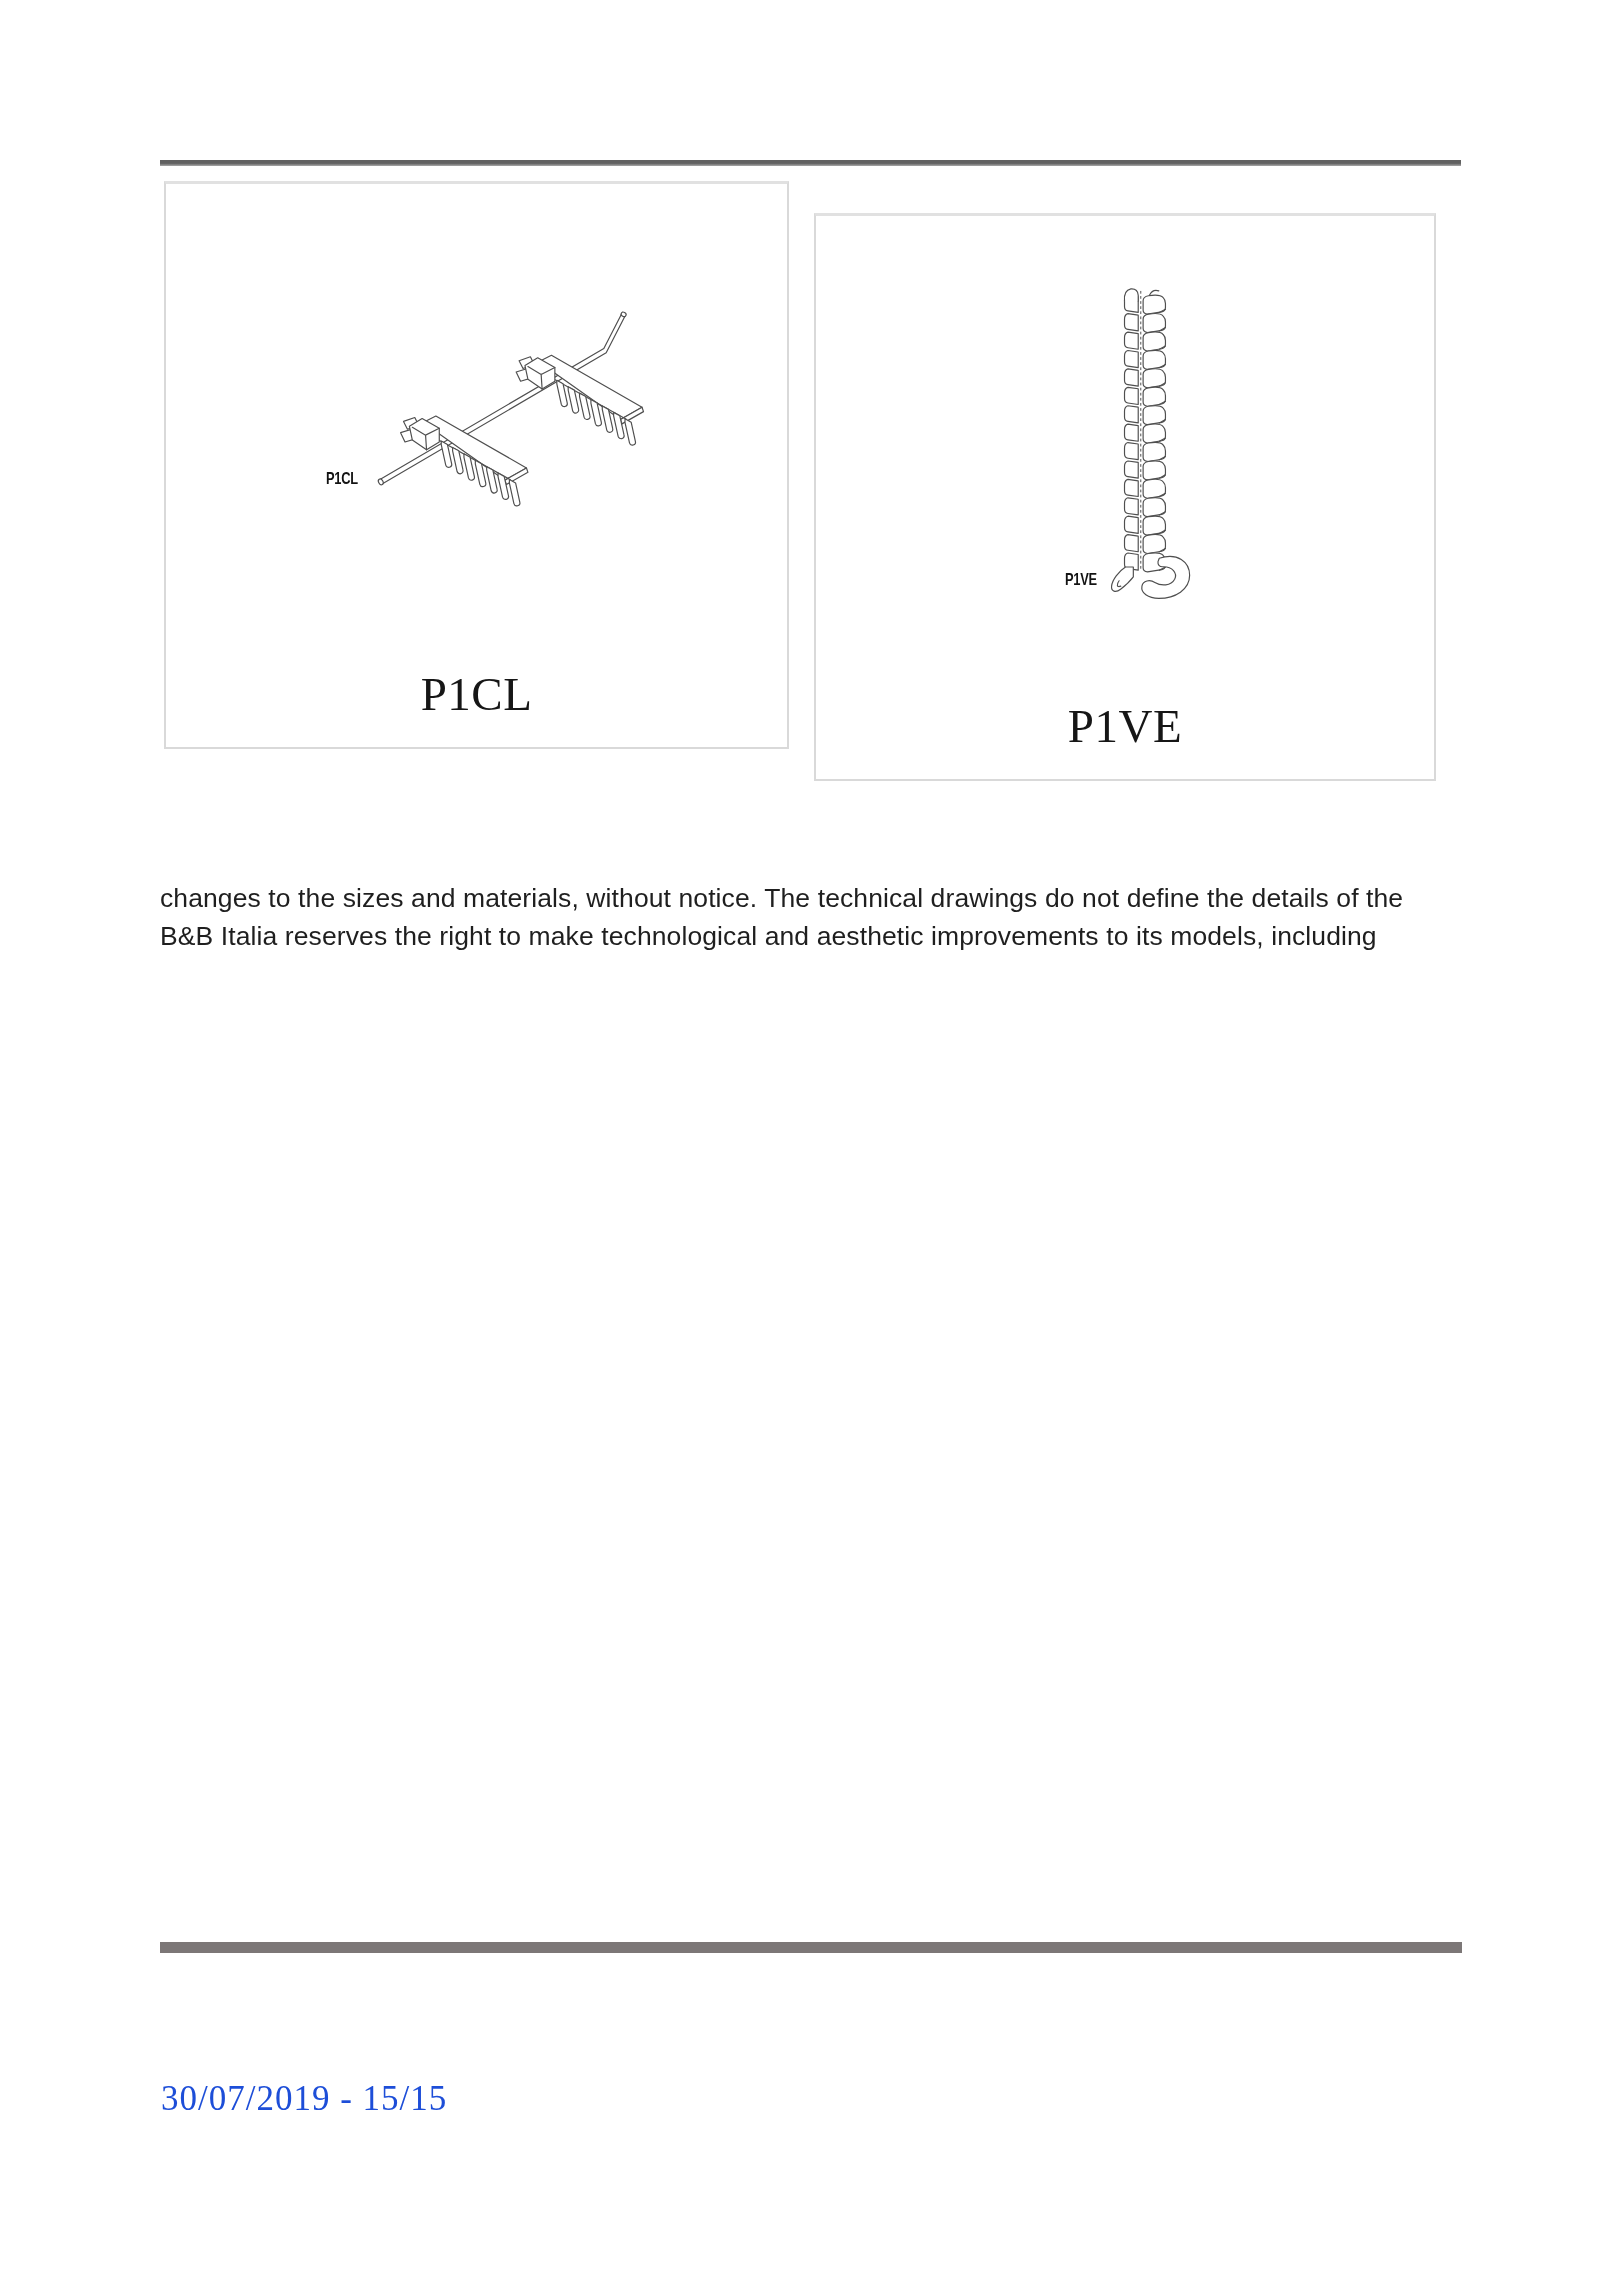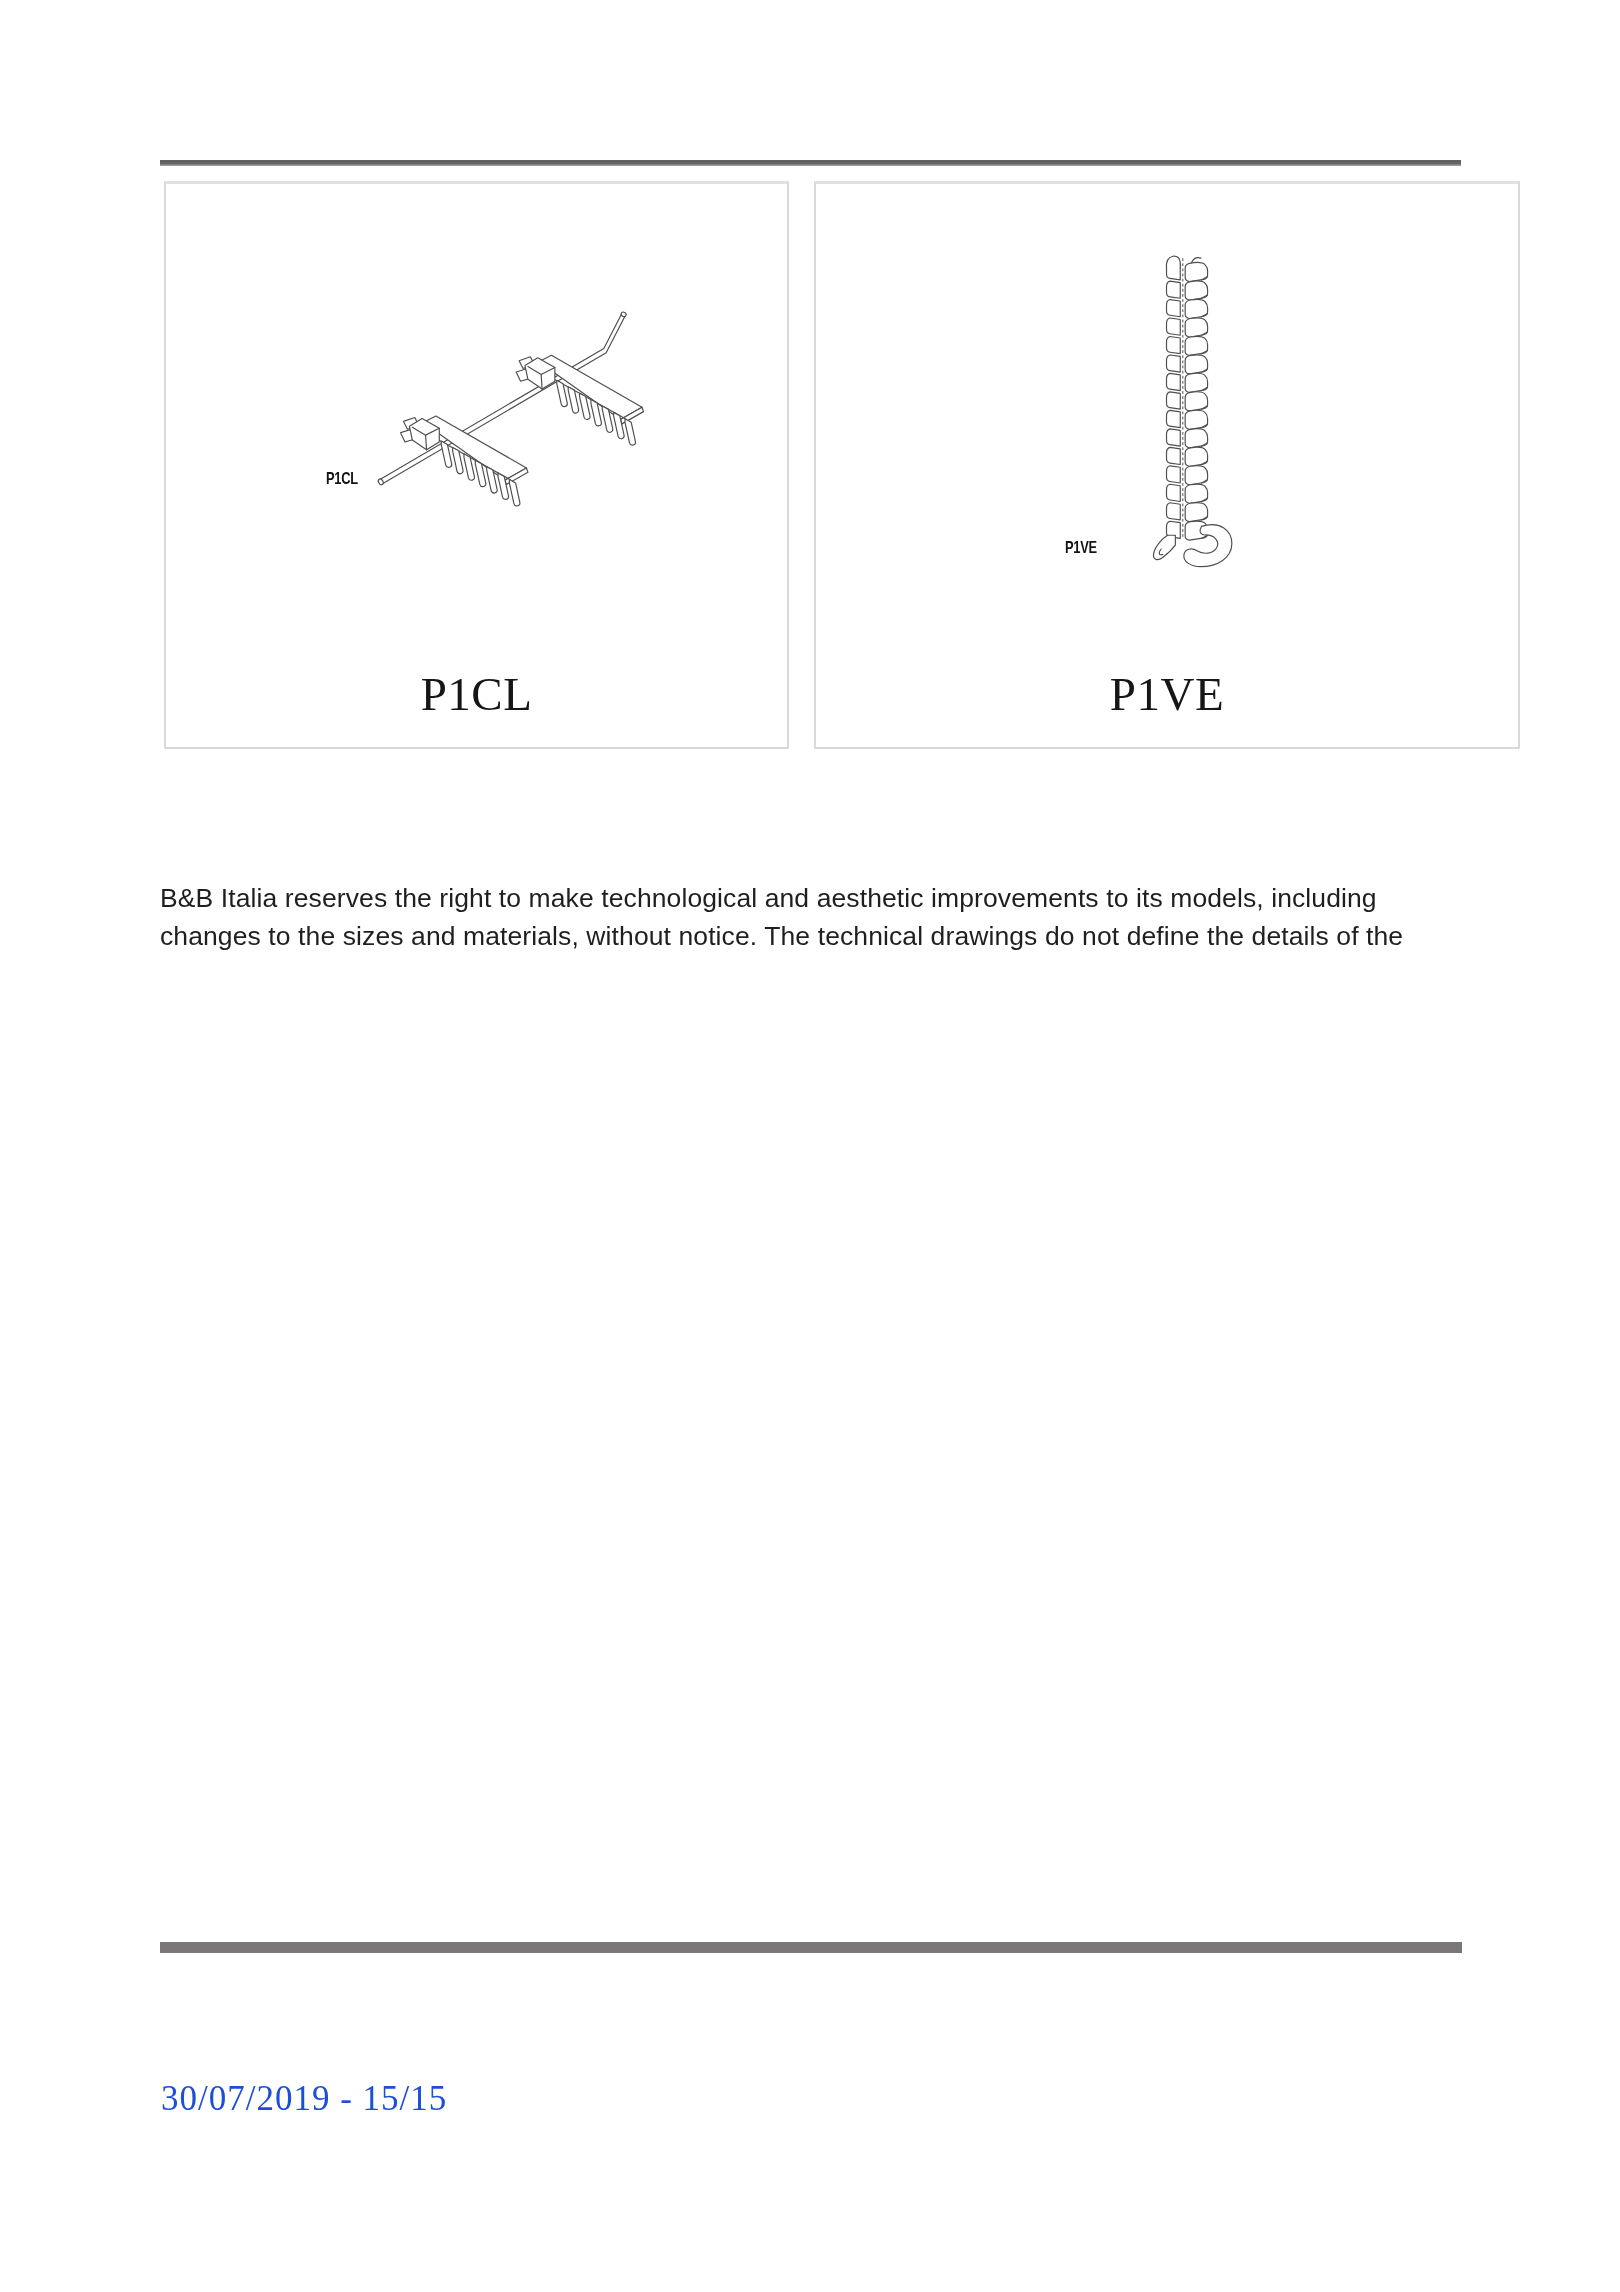--- a/index.html
+++ b/index.html
@@ -13,21 +13,21 @@
   }
   .rule-bottom{
     position:absolute;left:160px;top:1942px;width:1302px;height:10.8px;
     background:#7c7777;
   }
   .panel{
     position:absolute;top:181px;height:568px;background:#ffffff;
     border:2px solid #d9d9d9;border-top:3.9px solid #e1e1e1;box-sizing:border-box;
   }
   .panel-left{left:164px;width:625px;}
-  .panel-right{left:814px;width:706px;}
+  .panel-right{left:814px;width:622px;margin-top:32px;}
   .art{position:absolute;left:0;top:0;width:100%;height:100%;}
   .caption{
     position:absolute;left:0;right:0;top:487px;text-align:center;
     font-family:"Liberation Serif",serif;font-size:47px;line-height:1;
     color:#161616;letter-spacing:0.5px;
   }
   .part-label{
     position:absolute;font-family:"Liberation Sans",sans-serif;
     font-weight:bold;font-size:15.7px;line-height:1;color:#131313;
     transform:scaleX(0.82);transform-origin:left top;letter-spacing:-0.3px;
@@ -155,22 +155,22 @@
       <path d="M331.6,76 L331.6,360" stroke-dasharray="2 3.2" stroke-width="1"></path>
       <path d="M316,357.5 C309,362 302.5,370.5 301.8,377 C301.2,382.5 306,384 311,380.2 C315.5,376.7 321,371.5 324,367.5 L324,357.5 Z" fill="#fff"></path>
       <path d="M309.5,371.5 C306.5,375.5 307.2,378.6 311.2,377"></path>
       <path d="M350.5,348.5 C369,342.5 381.5,352 381.5,366 C381.5,380.5 367,389.5 350,389.5 C339,389.5 331.5,384 332.8,377 C333.8,371.2 341,370 346,373.2 C352.5,377.2 362.5,376.8 366.2,370 C369.3,363.8 364,356.8 354,357.2 C350.6,357.3 348.8,354.8 349.2,352 Z" fill="#fff"></path>
     </svg>
     <span class="part-label label-p1ve">P1VE</span>
     <div class="caption">P1VE</div>
   </div>
 
   <div class="disclaimer">
+    <div class="line">changes to the sizes and materials, without notice. The technical drawings do not define the details of the</div>
     <div class="line">B&amp;B Italia reserves the right to make technological and aesthetic improvements to its models, including</div>
-    <div class="line">changes to the sizes and materials, without notice. The technical drawings do not define the details of the</div>
   </div>
 
   <div class="rule-bottom"></div>
 
   <div class="footer">30/07/2019 - 15/15</div>
 
 </div>
 
 
 </body></html>

